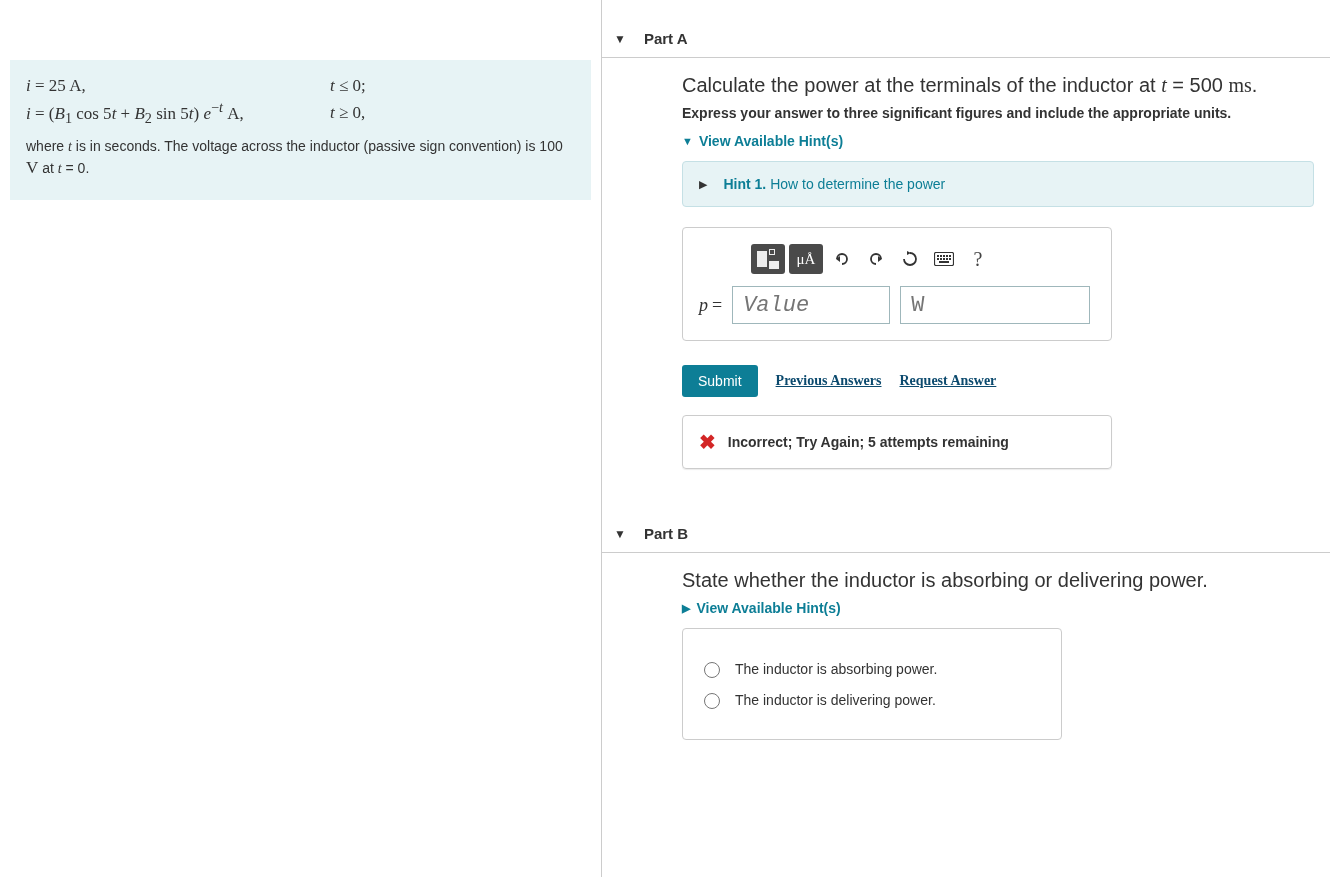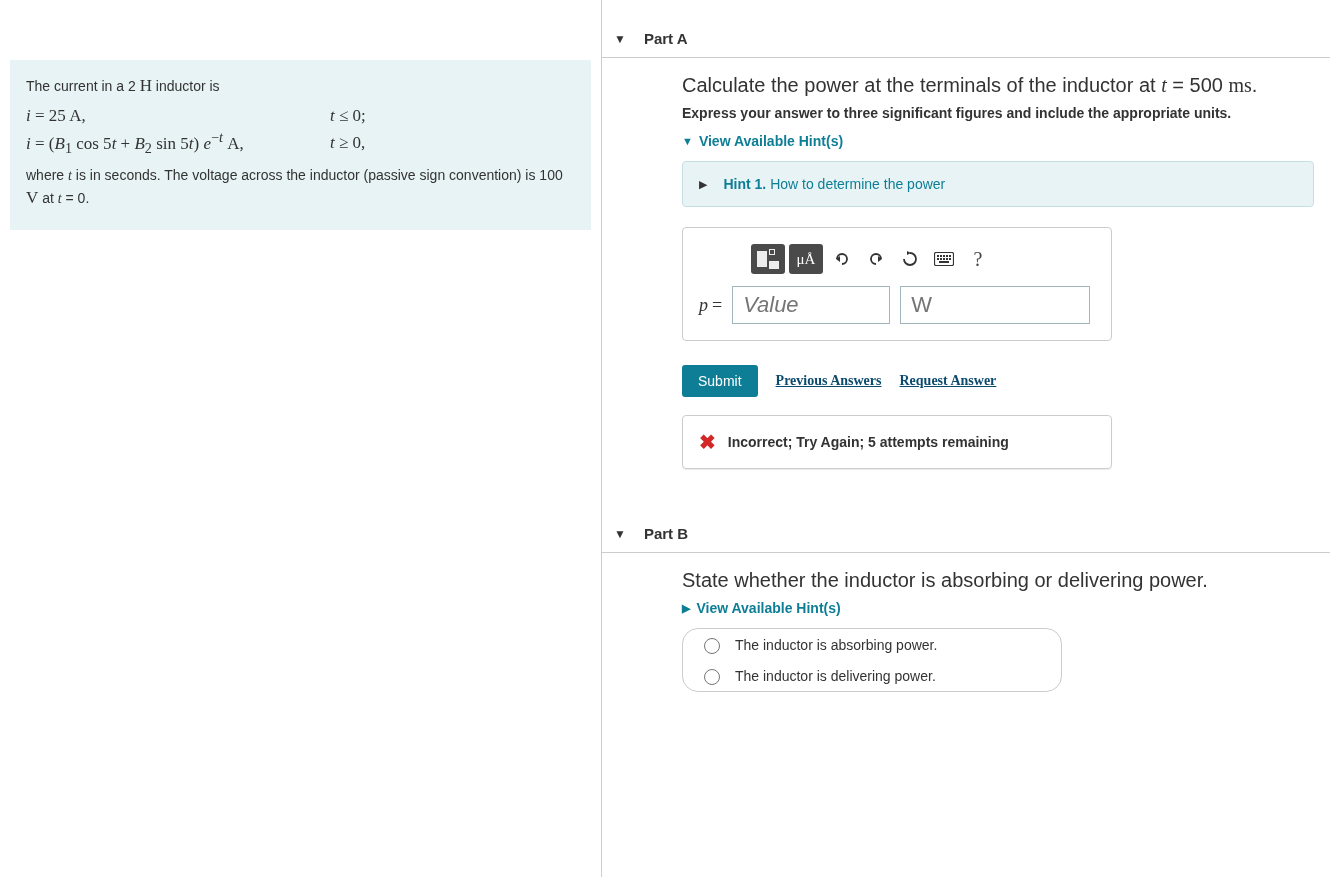--- a/index.html
+++ b/index.html
@@ -76,21 +76,21 @@
   }
   .toolbtn.dark { background: #4a4a4a; color: #fff; }
   .toolbtn.light { background: transparent; color: #444; width: 30px; }
   .toolbtn svg { display: block; }
 
   .ansrow { display: flex; align-items: center; gap: 10px; }
   .ansrow .var { font-family: 'Times New Roman', serif; font-style: italic; font-size: 18px; display:inline-flex; align-items:center; gap:4px;}
   .valbox, .unitbox {
     border: 1px solid #9fb7bb;
     height: 38px;
-    font-family: Liberation Sans, sans-serif;
+    font-family: Liberation Mono, monospace;
     font-size: 22px;
     padding: 4px 10px;
     background: #fff;
   }
   .valbox { width: 158px; font-style: italic; color: #8b9b9b; }
   .unitbox { width: 190px; color: #444; }
 
   .buttonrow { display: flex; align-items: center; gap: 18px; margin-bottom: 18px; }
   .submit-btn {
     background: #0d7e96;
@@ -111,34 +111,33 @@
     align-items: center;
     gap: 12px;
     width: 430px;
     box-shadow: 0 1px 1px rgba(0,0,0,0.08);
   }
   .feedback .x { color: #d32626; font-size: 20px; font-weight: bold; }
   .feedback .txt { font-weight: bold; font-size: 14px; }
 
   .options {
     border: 1px solid #ccc;
-    border-radius: 16px;
-    padding: 0 16px;
+    border-radius: 4px;
+    padding: 24px 16px;
     width: 380px;
   }
   .options label { display: flex; align-items: center; gap: 12px; padding: 6px 0; cursor: pointer; font-size: 14px; }
   .options input[type="radio"] { width: 16px; height: 16px; }
 </style>
 </head>
 <body>
 
 <div class="wrap">
   <div class="left">
     <div class="problem-box">
-      <p>The current in a 2 <span class="upright" style="font-family:'Times New Roman',serif; font-size:17px;">H</span> inductor is</p>
       <div class="eqrow">
         <span class="eqlhs">i <span class="upright">= 25 A,</span></span>
         <span class="eqrhs">t <span class="upright">≤ 0;</span></span>
       </div>
       <div class="eqrow" style="margin-bottom:8px;">
         <span class="eqlhs">i <span class="upright">= (</span>B<sub class="upright">1</sub> <span class="upright">cos 5</span>t <span class="upright">+</span> B<sub class="upright">2</sub> <span class="upright">sin 5</span>t<span class="upright">)</span> e<sup><span class="upright">−</span>t</sup> <span class="upright">A,</span></span>
         <span class="eqrhs">t <span class="upright">≥ 0,</span></span>
       </div>
       <p>where <span class="mathvar">t</span> is in seconds. The voltage across the inductor (passive sign convention) is 100 <span class="upright" style="font-family:'Times New Roman',serif; font-size:17px;">V</span> at <span class="mathvar">t</span> = 0.</p>
     </div>

